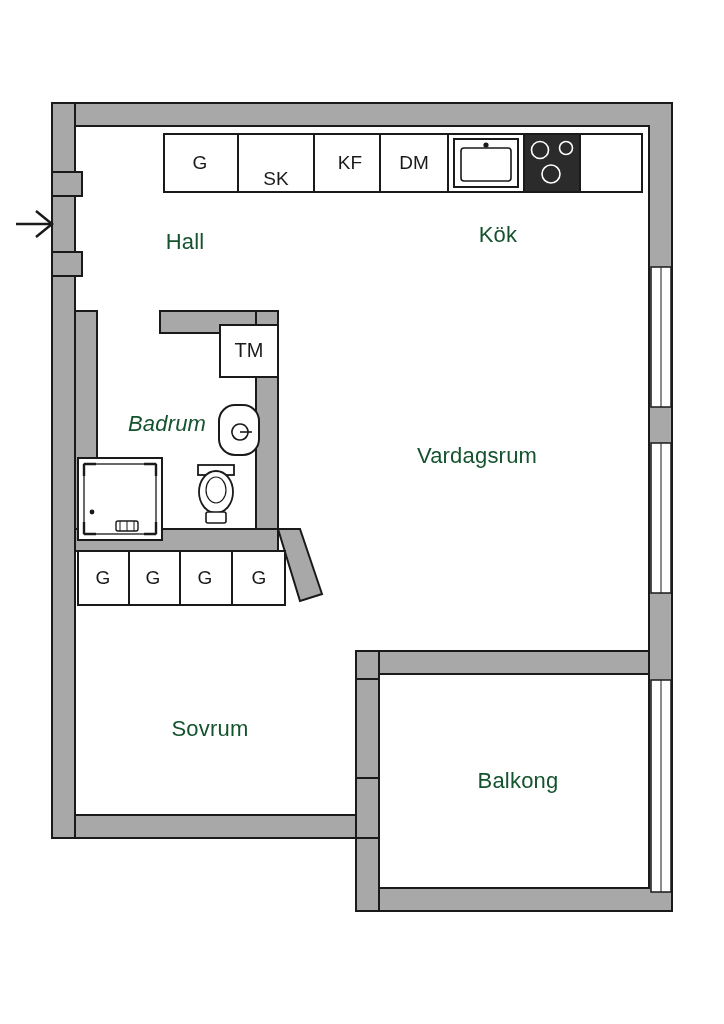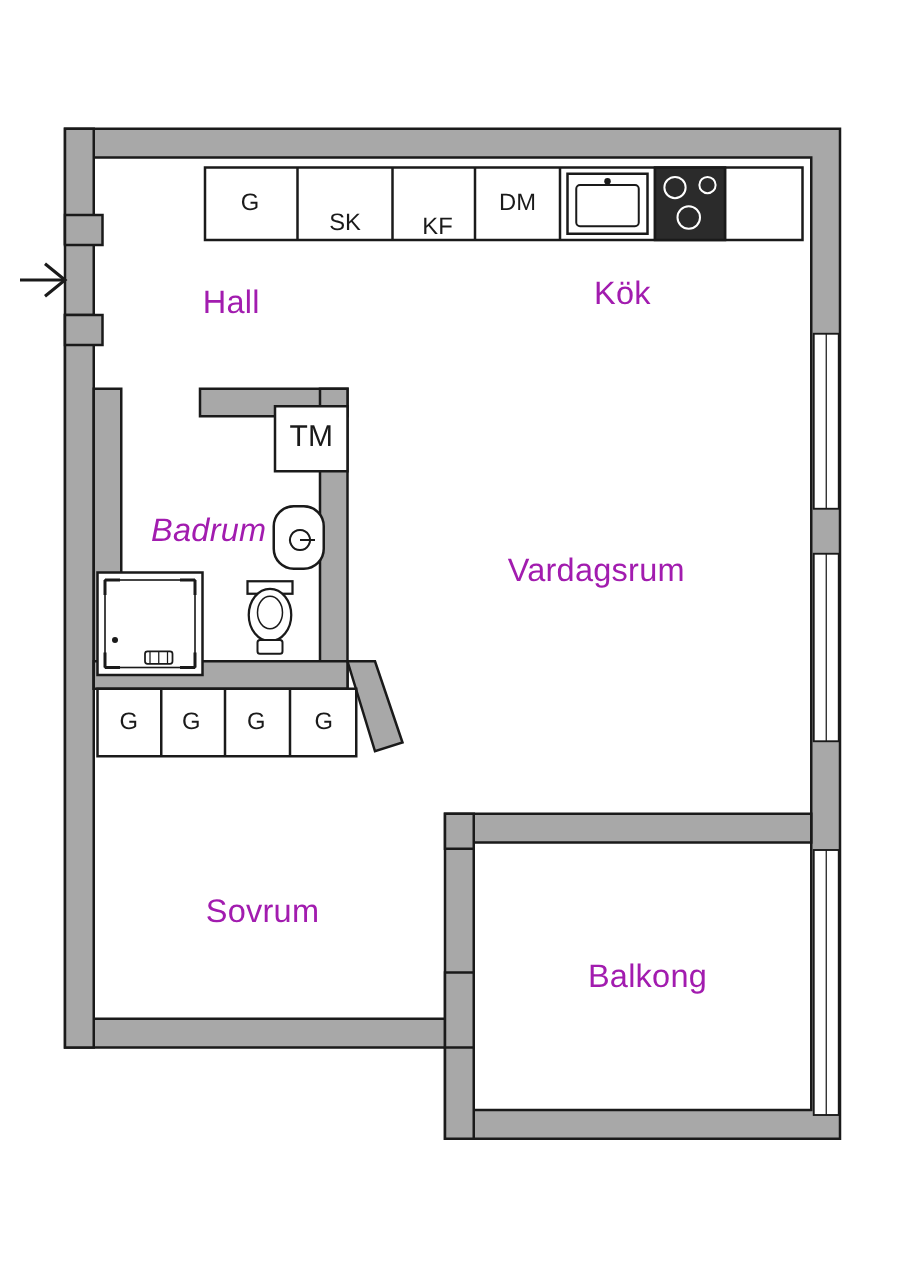--- a/index.html
+++ b/index.html
@@ -17,38 +17,38 @@
   #floorplan {
     position: absolute;
     left: 0;
     top: 0;
     width: 724px;
     height: 1024px;
   }
   .room-label {
     position: absolute;
     font-family: "Liberation Sans", sans-serif;
-    font-size: 26px;
-    color: #a21caf;
+    font-size: 22px;
+    color: #14532d;
     white-space: nowrap;
     transform: translate(-50%, -50%);
     letter-spacing: 0.2px;
   }
   .cab-label {
     position: absolute;
     font-family: "Liberation Sans", sans-serif;
     font-size: 19px;
     color: #1a1a1a;
     white-space: nowrap;
     transform: translate(-50%, -50%);
   }
   .tm-label {
     position: absolute;
     font-family: "Liberation Sans", sans-serif;
-    font-size: 24px;
+    font-size: 20px;
     color: #1a1a1a;
     white-space: nowrap;
     transform: translate(-50%, -50%);
   }
 </style>
 </head>
 <body>
 
 <svg id="floorplan" viewBox="0 0 724 1024">
 
@@ -171,21 +171,21 @@
 
 <div class="room-label" style="left:185px; top:242px;">Hall</div>
 <div class="room-label" style="left:498px; top:235px;text-align:center;">Kök</div>
 <div class="room-label" style="left:167px; top:424px;font-style:italic;">Badrum</div>
 <div class="room-label" style="left:477px; top:456px;">Vardagsrum</div>
 <div class="room-label" style="left:210px; top:729px;">Sovrum</div>
 <div class="room-label" style="left:518px; top:781px;text-align:center;">Balkong</div>
 
 <div class="cab-label" style="left:200px; top:163px;">G</div>
 <div class="cab-label" style="left:276px; top:163px;margin-top:16px;">SK</div>
-<div class="cab-label" style="left:350px; top:163px;margin-top:19px;">KF</div>
+<div class="cab-label" style="left:350px; top:163px;">KF</div>
 <div class="cab-label" style="left:414px; top:163px;">DM</div>
 
 <div class="tm-label" style="left:249px; top:350px;">TM</div>
 
 <div class="cab-label" style="left:103px; top:578px;">G</div>
 <div class="cab-label" style="left:153px; top:578px;">G</div>
 <div class="cab-label" style="left:205px; top:578px;">G</div>
 <div class="cab-label" style="left:259px; top:578px;">G</div>
 
 </body></html>

